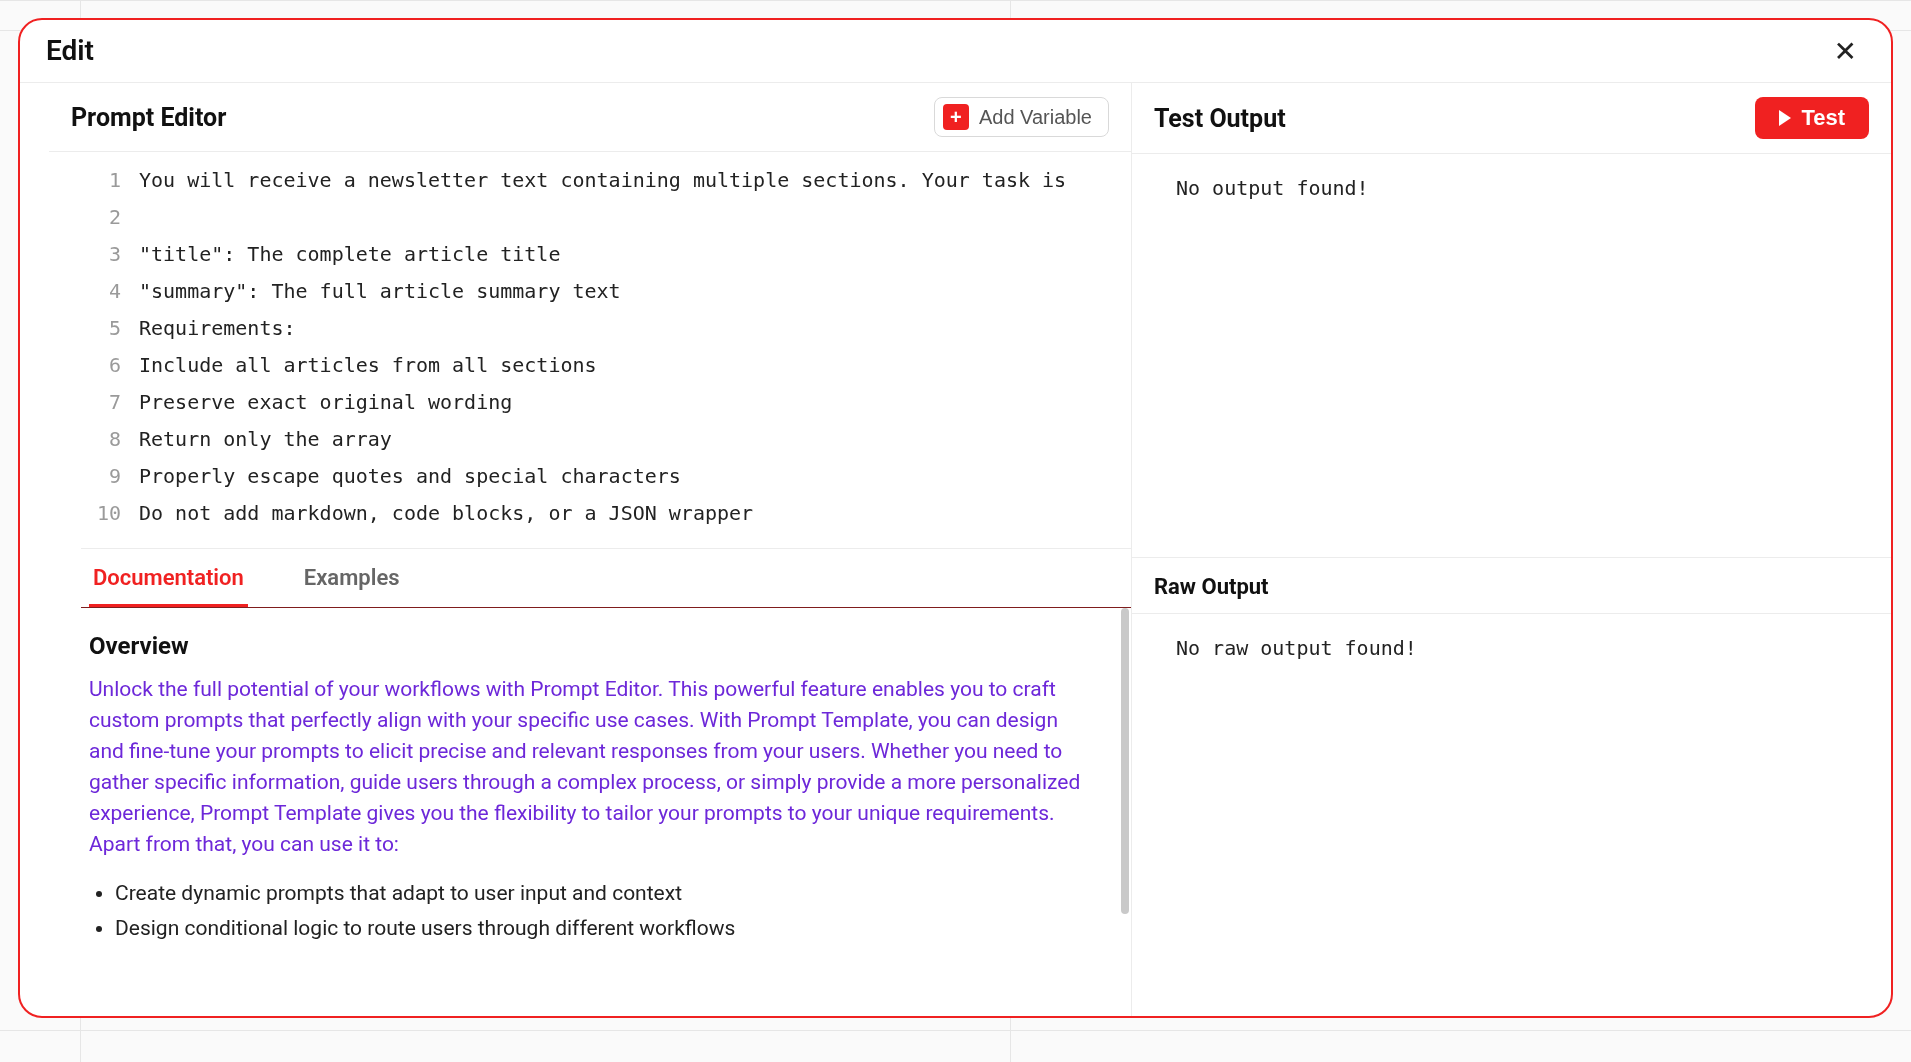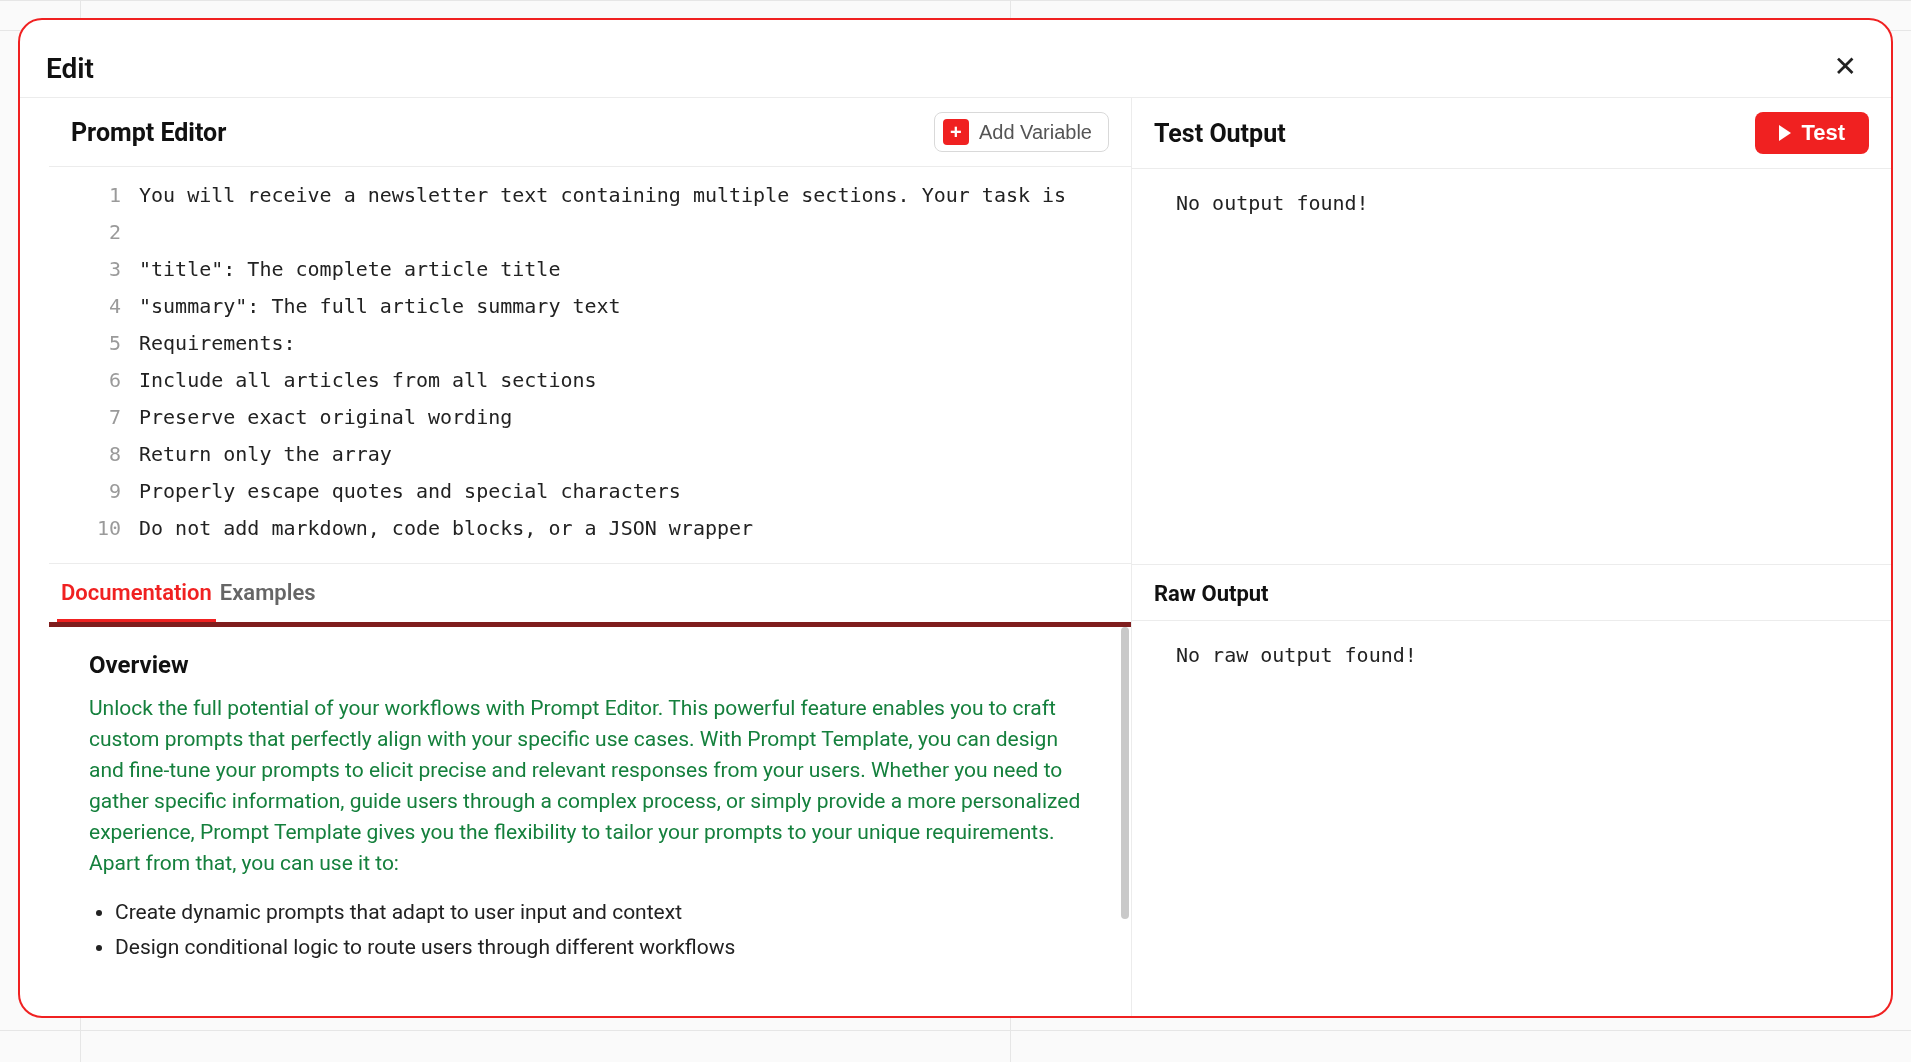--- a/index.html
+++ b/index.html
@@ -32,23 +32,23 @@
     background: #fff;
     border: 2px solid #f02121;
     border-radius: 24px;
     display: flex;
     flex-direction: column;
     overflow: hidden;
   }
 
   .modal-header {
     display: flex;
-    align-items: flex-end;
+    align-items: flex-start;
     justify-content: space-between;
-    padding: 29px 26px 12px 26px;
+    padding: 14px 26px 12px 26px;
     border-bottom: 1px solid #ececec;
   }
   .modal-title {
     font-size: 28px;
     font-weight: 600;
     color: #111;
   }
   .close-btn {
     background: none;
     border: none;
@@ -164,23 +164,25 @@
   .output-box {
     flex: 1;
     padding: 16px 22px;
     font-family: ui-monospace, SFMono-Regular, Menlo, Monaco, Consolas, monospace;
     font-size: 20px;
     color: #222;
   }
 
   .tabs-row {
     display: flex;
+    gap: 52px;
     padding: 0 8px;
-    border-bottom: 5px solid #7f1d1d;
+    border-bottom: 1px solid #7f1d1d;
     border-top: 1px solid #ececec;
+    margin-left: 32px;
   }
   .tab {
     padding: 16px 4px 14px 4px;
     font-size: 22px;
     font-weight: 600;
     color: #666;
     border-bottom: 3px solid transparent;
     cursor: pointer;
   }
   .tab.active {
@@ -196,21 +198,21 @@
   }
   .doc-panel h3 {
     font-size: 24px;
     font-weight: 700;
     color: #111;
     margin-bottom: 14px;
   }
   .doc-panel p {
     font-size: 21px;
     line-height: 1.48;
-    color: #15803d;
+    color: #6d28d9;
     margin-bottom: 16px;
   }
   .doc-panel ul {
     padding-left: 26px;
   }
   .doc-panel li {
     font-size: 21px;
     line-height: 1.65;
     color: #222;
   }

